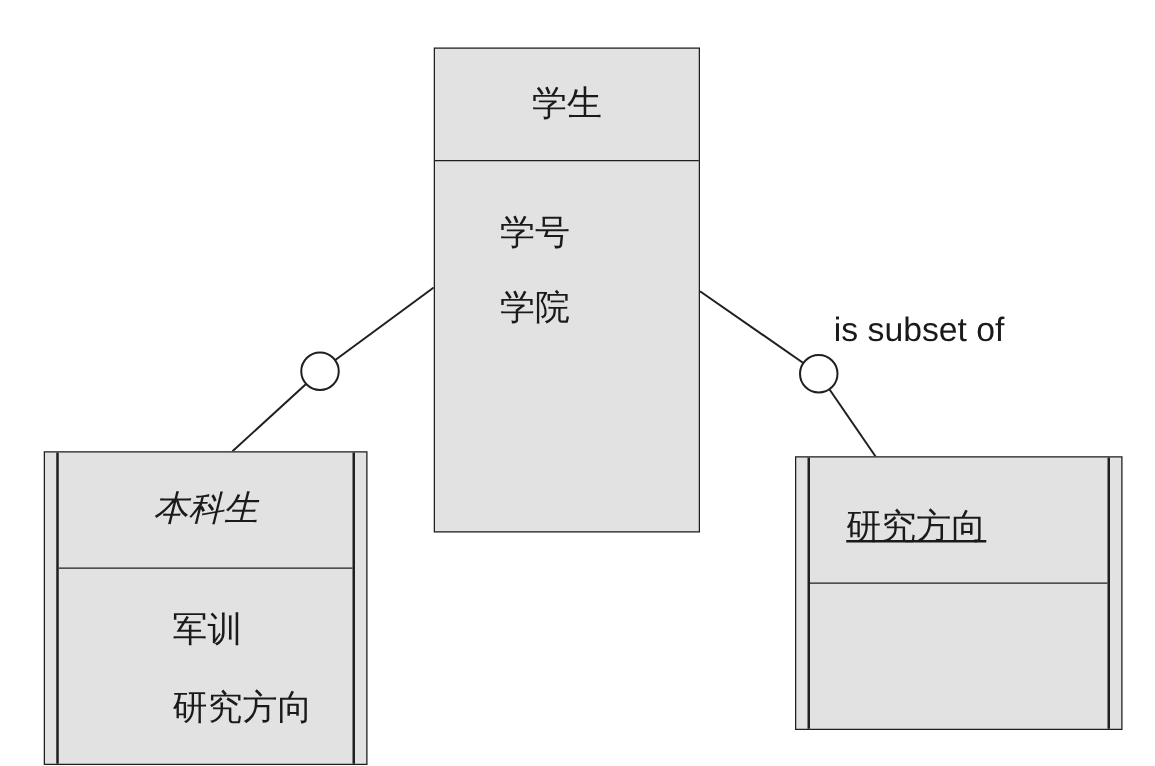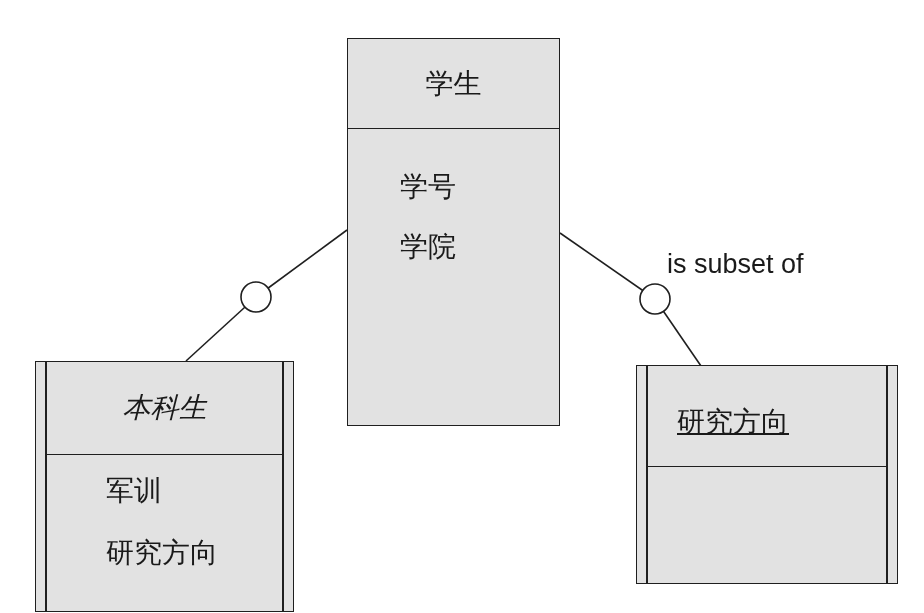--- a/index.html
+++ b/index.html
@@ -61,21 +61,22 @@
     width: 259px;
     height: 251px;
   }
   .subclass-left .entity-title {
     height: 92px;
     line-height: 92px;
     border-bottom: none;
     font-style: italic;
   }
   .subclass-left .entity-attrs {
-    padding-top: 6px;
+    padding-top: 20px;
+    margin-left: 32px;
   }
   .subclass-left .attr {
     height: 62px;
     line-height: 62px;
     padding-left: 70px;
     font-size: 28px;
   }
   .subclass-right {
     left: 636px;
     top: 365px;

